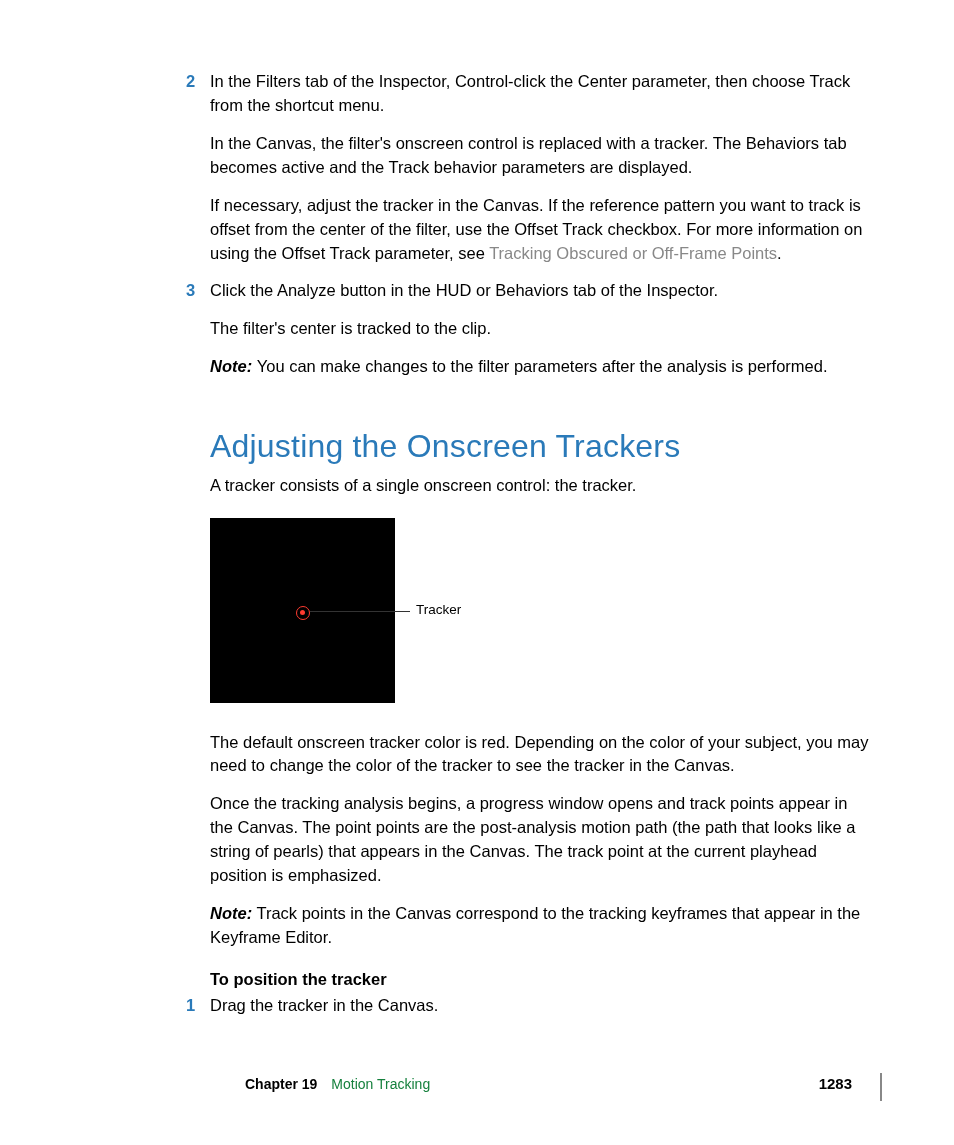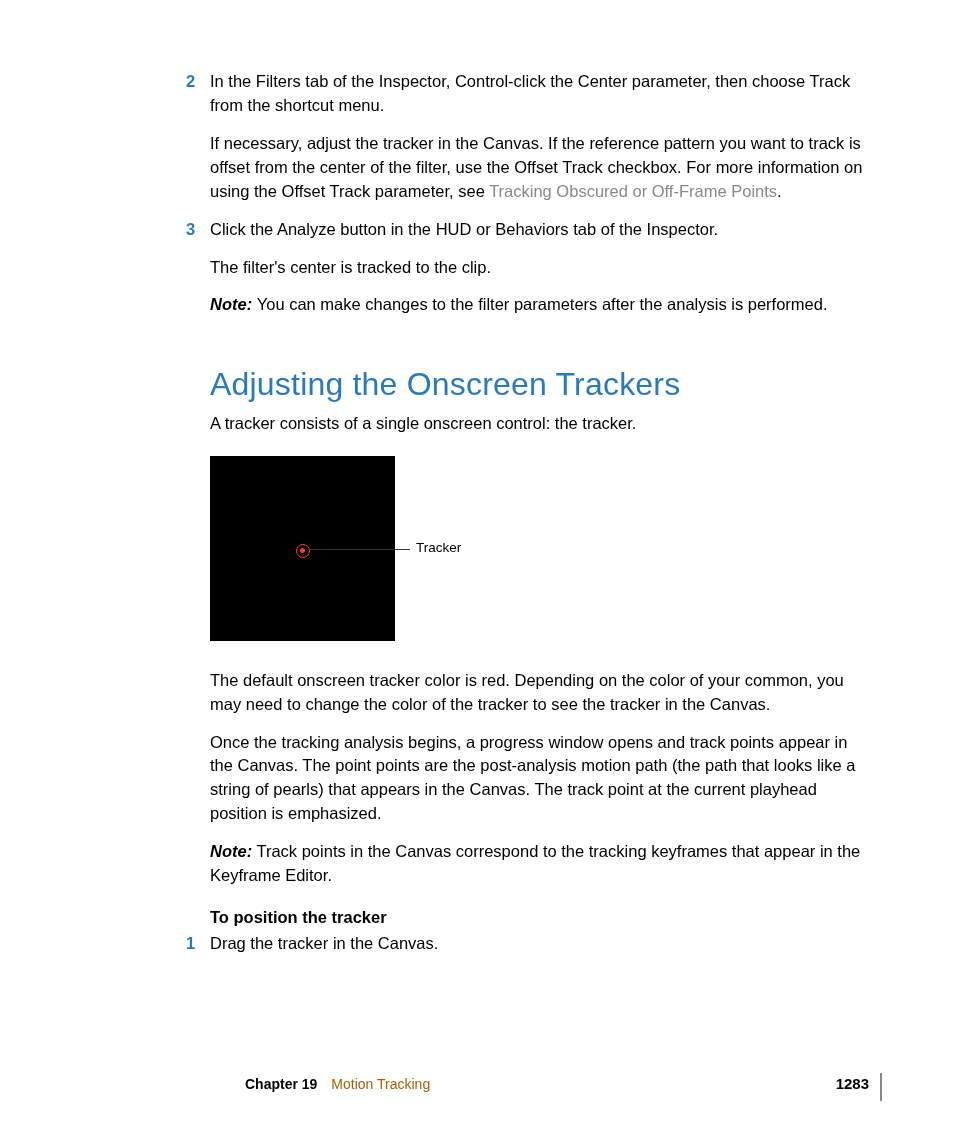--- a/index.html
+++ b/index.html
@@ -76,46 +76,47 @@
     top: 1px;
   }
   .tracker-label {
     font-size: 13.5px;
     margin-left: 6px;
   }
   .footer {
     position: absolute;
     bottom: 50px;
     left: 245px;
-    right: 85px;
+    right: 102px;
     display: flex;
     align-items: center;
     font-size: 14px;
   }
   .footer .ch { font-weight: bold; margin-right: 14px; }
-  .footer .title { color: #a16207; }
+  .footer .title { color: #15803d; }
   .footer .pnum { margin-left: auto; font-weight: bold; font-size: 15px; }
   .footer-bar {
     position: absolute;
     right: 72px;
     bottom: 44px;
     width: 2px;
     height: 28px;
     background: #888;
   }
 </style>
 </head>
 <body>
 
 <div class="page">
 
   <div id="steps-a">
       <div class="step">
         <span class="step-num">2</span>
         <p class="para">In the Filters tab of the Inspector, Control-click the Center parameter, then choose Track from the shortcut menu.</p>
+        <p class="para">In the Canvas, the filter's onscreen control is replaced with a tracker. The Behaviors tab becomes active and the Track behavior parameters are displayed.</p>
         <p class="para">If necessary, adjust the tracker in the Canvas. If the reference pattern you want to track is offset from the center of the filter, use the Offset Track checkbox. For more information on using the Offset Track parameter, see <span class="link">Tracking Obscured or Off-Frame Points</span>.</p>
       </div>
       <div class="step">
         <span class="step-num">3</span>
         <p class="para">Click the Analyze button in the HUD or Behaviors tab of the Inspector.</p>
         <p class="para">The filter's center is tracked to the clip.</p>
         <p class="para"><span class="note-label">Note:  </span>You can make changes to the filter parameters after the analysis is performed.</p>
       </div>
     </div>
 
@@ -123,21 +124,21 @@
   <p class="para">A tracker consists of a single onscreen control: the tracker.</p>
 
   <div class="figure">
     <div class="canvas-box">
       <div class="tracker-dot"></div>
     </div>
     <div class="tracker-line"></div>
     <div class="tracker-label">Tracker</div>
   </div>
 
-  <p class="para">The default onscreen tracker color is red. Depending on the color of your common, you may need to change the color of the tracker to see the tracker in the Canvas.</p>
+  <p class="para">The default onscreen tracker color is red. Depending on the color of your subject, you may need to change the color of the tracker to see the tracker in the Canvas.</p>
   <p class="para">Once the tracking analysis begins, a progress window opens and track points appear in the Canvas. The point points are the post-analysis motion path (the path that looks like a string of pearls) that appears in the Canvas. The track point at the current playhead position is emphasized.</p>
   <p class="para">
     <span class="note-label">Note:</span>
     <span>Track points in the Canvas correspond to the tracking keyframes that appear in the Keyframe Editor.</span>
   </p>
 
   <p class="task-title">To position the tracker</p>
   <div class="step">
     <span class="step-num">1</span>
     <p class="para" style="margin-bottom:0">Drag the tracker in the Canvas.</p>

